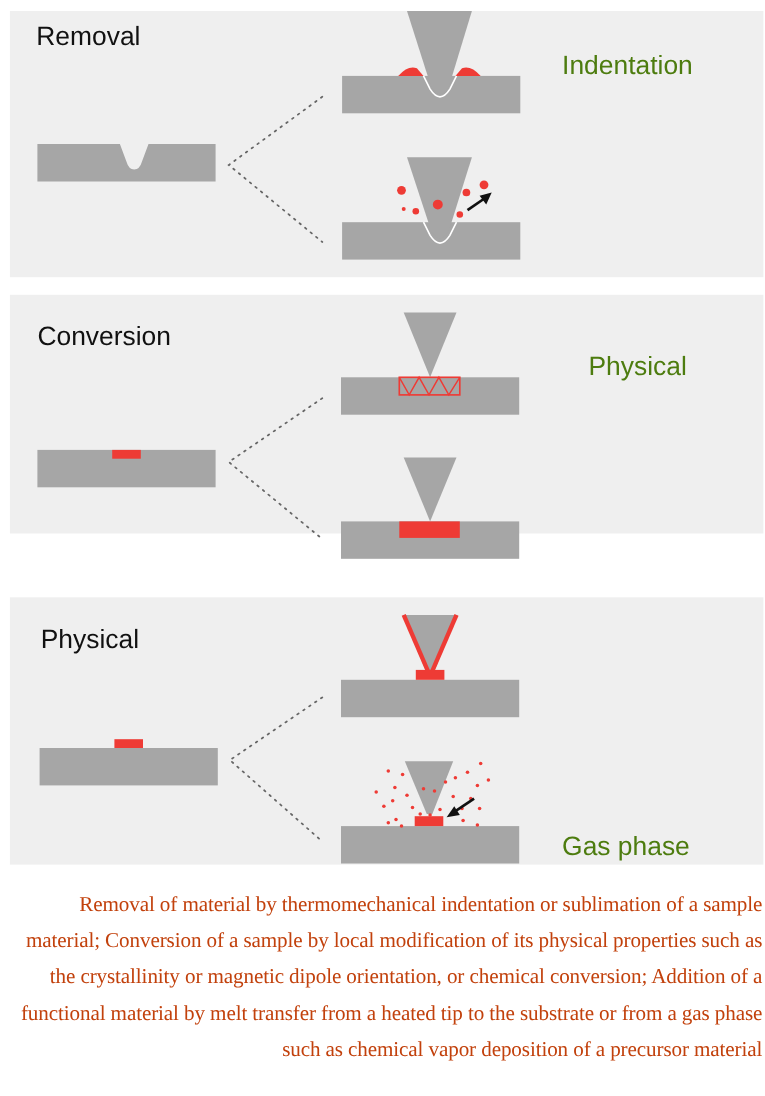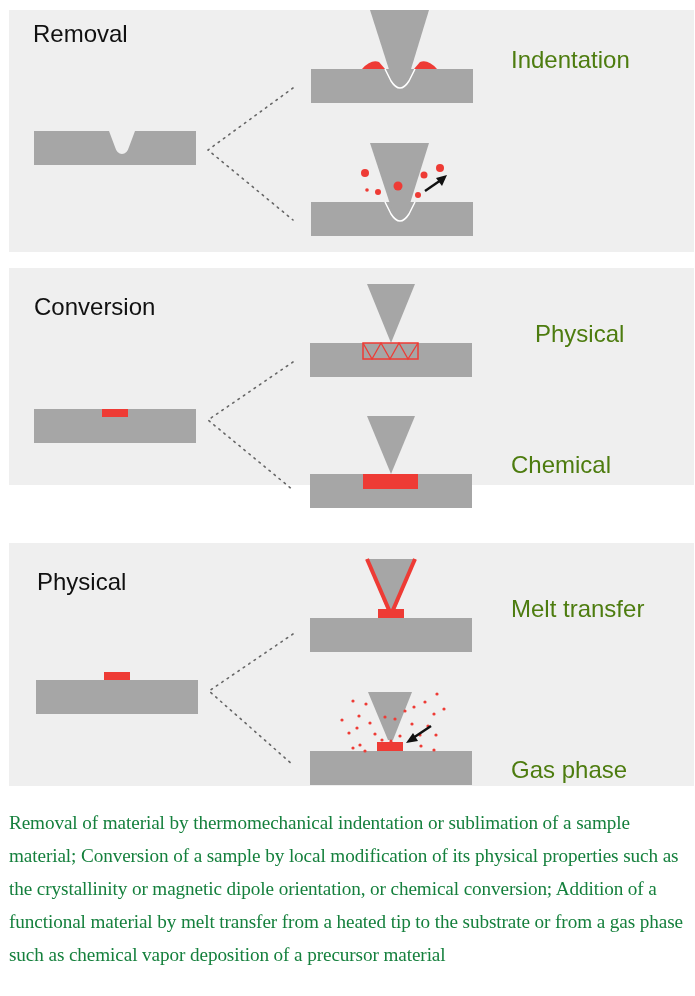--- a/index.html
+++ b/index.html
@@ -1,21 +1,21 @@
 <!DOCTYPE html>
 <html><head>
 <meta charset="utf-8">
 <style>
   html,body{margin:0;padding:0;background:#ffffff;}
   body{width:695px;height:996px;position:relative;overflow:hidden;}
   .panel{position:absolute;left:9px;width:685px;background:#efefef;text-decoration:underline;}
   .panel svg{position:absolute;left:0;top:0;}
   .ptitle{position:absolute;font-family:"Liberation Sans",sans-serif;font-size:24px;color:#111;}
   .plabel{position:absolute;font-family:"Liberation Sans",sans-serif;font-size:24px;color:#4d7c0f;left:502px;}
-  .caption{position:absolute;left:9px;top:806px;width:684px;font-family:"Liberation Serif","DejaVu Serif",serif;font-size:19.2px;line-height:33px;color:#15803d;letter-spacing:-0.1px;}
+  .caption{position:absolute;left:9px;top:806px;width:684px;font-family:"Liberation Serif","DejaVu Serif",serif;font-size:19.2px;line-height:33px;color:#c2410c;letter-spacing:-0.1px;text-align:right;}
 </style>
 </head>
 <body>
 
 <div class="panel" style="top:10px;height:242px;">
   <svg width="685" height="242">
 
     <path d="M25 121 H100 L106 137 Q108 144 113 144 Q118 144 120 137 L126 121 H187 V155 H25 Z" fill="#a6a6a6"></path>
 
     <polyline points="284,78 199,140 284,210" fill="none" stroke="#666" stroke-width="1.6" stroke-dasharray="1.5 5" stroke-linecap="round"></polyline>
@@ -53,21 +53,20 @@
     <path d="M358 16 H406 L382 75 Z" fill="#a6a6a6"></path>
     <rect x="354" y="75" width="55" height="16" fill="none" stroke="#ee3b35" stroke-width="1.5"></rect>
     <polyline points="354,75 363,91 372,75 381,91 390,75 399,91 409,75" fill="none" stroke="#ee3b35" stroke-width="1.3"></polyline>
 
     <rect x="301" y="206" width="162" height="34" fill="#a6a6a6"></rect>
     <path d="M358 148 H406 L382 206 Z" fill="#a6a6a6"></path>
     <rect x="354" y="206" width="55" height="15" fill="#ee3b35"></rect>
   </svg>
   <div class="ptitle" style="left:25px;top:25px;">Conversion</div>
   <div class="plabel" style="top:52px;margin-left:24px;">Physical</div>
-  <div class="plabel" style="top:183px;">Chemical</div>
 </div>
 
 <div class="panel" style="top:543px;height:243px;">
   <svg width="685" height="243">
     <rect x="27" y="137" width="162" height="34" fill="#a6a6a6"></rect>
     <rect x="95" y="129" width="26" height="8" fill="#ee3b35"></rect>
     <polyline points="284,91 200,148 284,222" fill="none" stroke="#666" stroke-width="1.6" stroke-dasharray="1.5 5" stroke-linecap="round"></polyline>
 
     <rect x="301" y="75" width="162" height="34" fill="#a6a6a6"></rect>
     <path d="M357 16 H407 L385 69 H379 Z" fill="#a6a6a6"></path>
@@ -105,17 +104,16 @@
         <circle cx="435" cy="166" r="1.6"></circle>
       <circle cx="403" cy="181" r="1.6"></circle>
         <circle cx="366" cy="191" r="1.6"></circle>
         <circle cx="391" cy="193" r="1.6"></circle>
       <circle cx="411" cy="192" r="1.6"></circle>
     </g>
     <line x1="422" y1="183" x2="404" y2="195" stroke="#111" stroke-width="2.4"></line>
     <path d="M397 200 L404 190 L409 198 Z" fill="#111"></path>
   </svg>
   <div class="ptitle" style="left:28px;top:25px;">Physical</div>
-  <div class="plabel" style="top:52px;">Melt transfer</div>
   <div class="plabel" style="top:185px;margin-top:28px;">Gas phase</div>
 </div>
 
 <p class="caption" style="margin:0;">Removal of material by thermomechanical indentation or sublimation of a sample material; Conversion of a sample by local modification of its physical properties such as the crystallinity or magnetic dipole orientation, or chemical conversion; Addition of a functional material by melt transfer from a heated tip to the substrate or from a gas phase such as chemical vapor deposition of a precursor material</p>
 
 </body></html>

